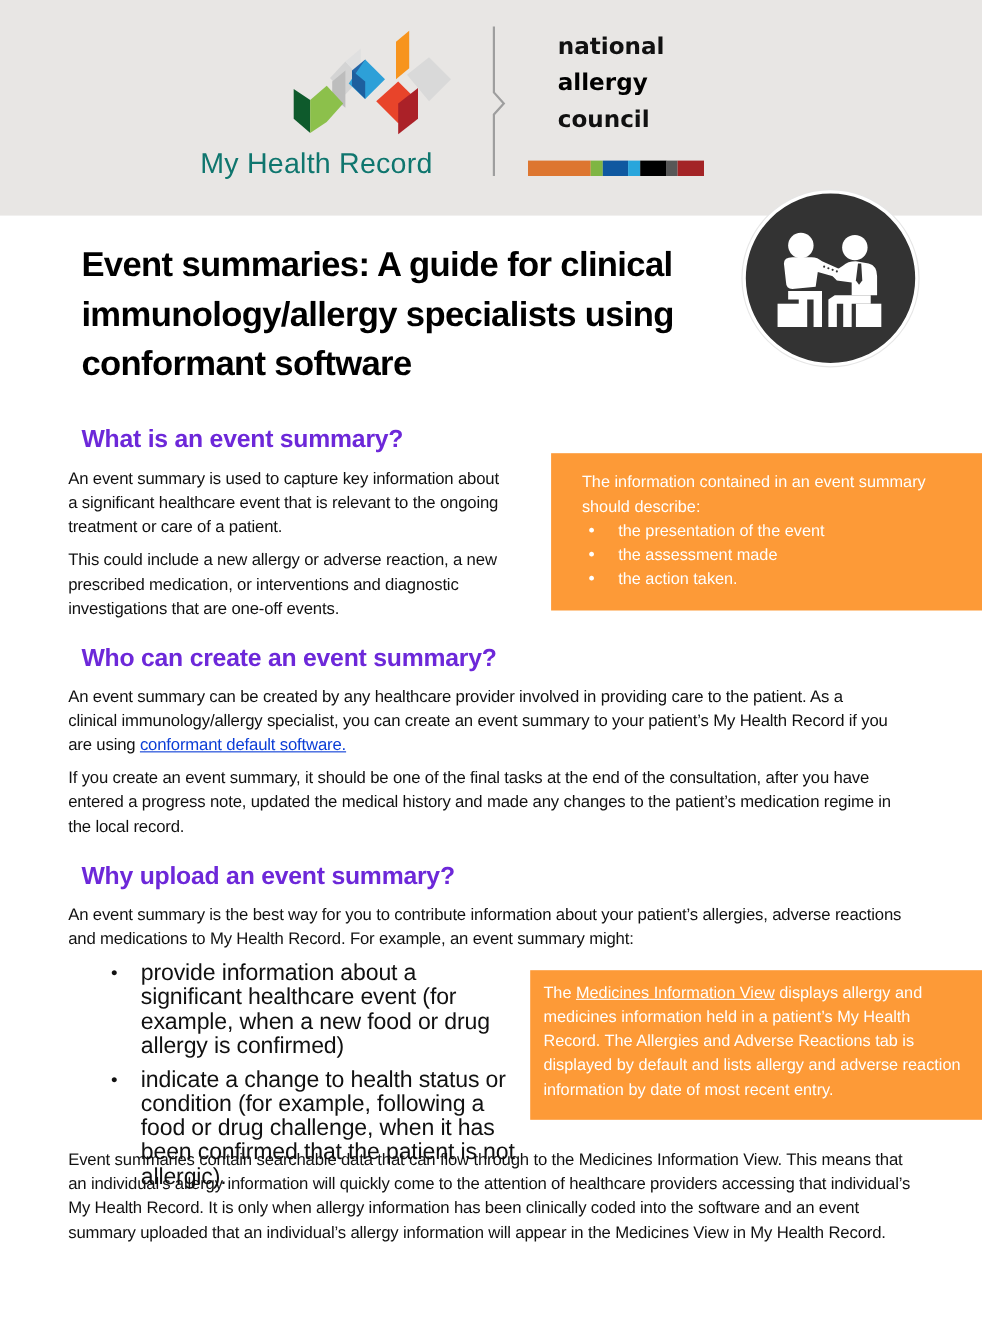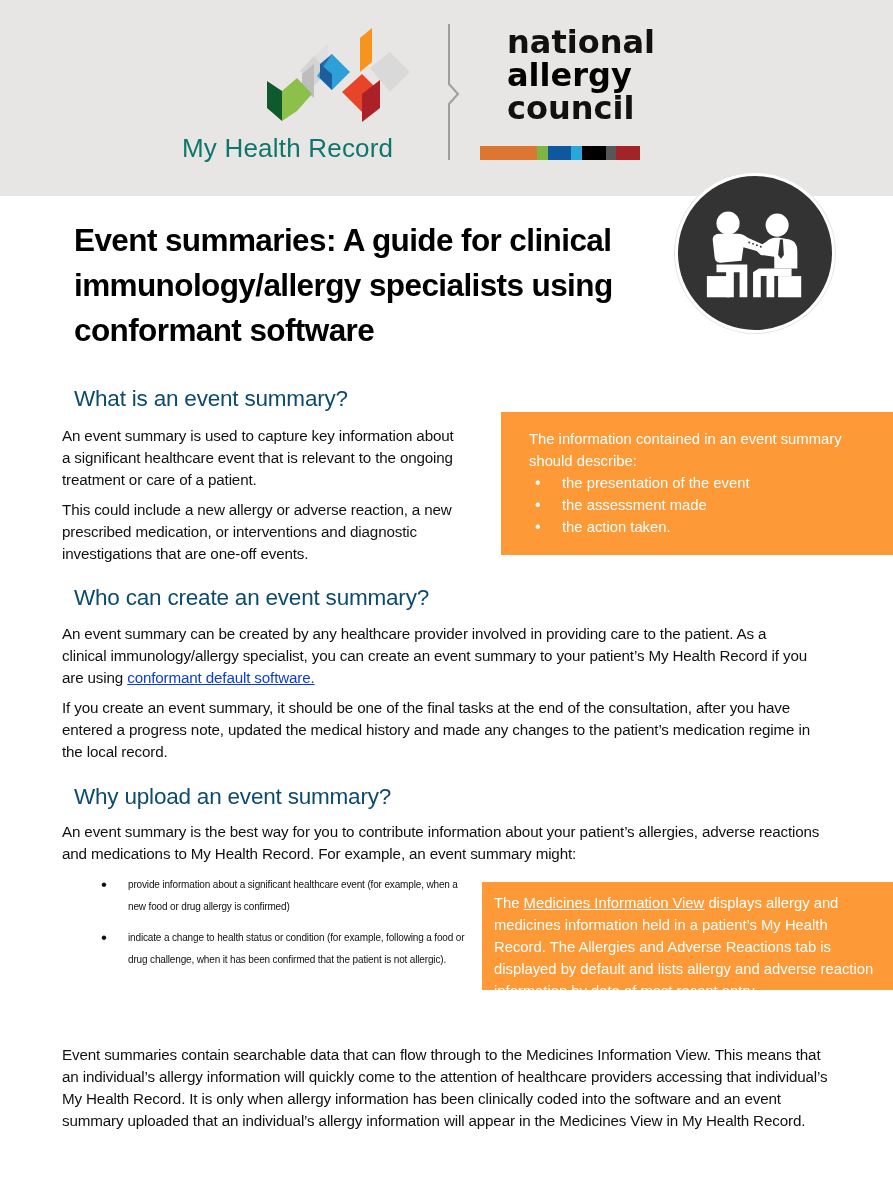--- a/index.html
+++ b/index.html
@@ -6,45 +6,45 @@
   html, body { width: 893px; height: 1200px; background: #ffffff; overflow: hidden; }
   body { position: relative; font-family: "Liberation Sans", sans-serif; color: #000; }
 
   .header-band { position: absolute; left: 0; top: 0; width: 893px; height: 196px; background: #e8e6e4; }
 
   .mhr-logo { position: absolute; left: 262px; top: 26px; width: 160px; height: 100px; }
   .mhr-wordmark { position: absolute; left: 182px; top: 133px; font-family: Liberation Sans, sans-serif; font-size: 26px; color: #0f766e; letter-spacing: 0.2px; white-space: nowrap; }
 
   .divider { position: absolute; left: 440px; top: 22px; width: 30px; height: 140px; }
 
-  .nac-text { position: absolute; left: 507px; top: 26px; font-family: "DejaVu Sans", sans-serif; font-weight: bold; font-size: 32px; line-height: 33px; }
+  .nac-text { position: absolute; left: 507px; top: 26px; font-family: "DejaVu Sans", sans-serif; font-weight: bold; font-size: 21px; line-height: 33px; }
   .nac-text .l1, .nac-text .l3 { color: #111; display: block; }
   .nac-text .l2 { color: #000000; display: block; }
 
   .nac-bar { position: absolute; left: 480px; top: 146px; height: 14px; width: 160px; display: flex; }
   .nac-bar span { display: block; height: 100%; }
 
   .hero-icon { position: absolute; left: 675px; top: 173px; width: 160px; height: 160px; border-radius: 50%; background: #333333; border: 3px solid #ffffff; box-shadow: 0 0 0 1px #e6e6e6; overflow: hidden; }
   .hero-icon svg { position: absolute; left: 0; top: 0; }
 
   .title { position: absolute; left: 74px; top: 218px; width: 560px; font-family: "Liberation Sans", sans-serif; font-size: 31.5px; line-height: 45px; color: #000; letter-spacing: -0.6px; }
   .title b { font-weight: bold; }
 
-  .h2 { position: absolute; left: 74px; font-size: 22.5px; color: #0c4a6e; font-weight: normal; letter-spacing: -0.2px; white-space: nowrap; }
+  .h2 { position: absolute; left: 74px; font-size: 22.5px; color: #6d28d9; font-weight: bold; letter-spacing: -0.2px; white-space: nowrap; }
 
   .p { position: absolute; left: 62px; font-size: 15.2px; line-height: 22px; color: #111; letter-spacing: -0.15px; }
   .p a { color: #0b3dd6; text-decoration: underline; }
 
   .callout { position: absolute; background: #fd9a37; color: #fff; font-size: 14.8px; line-height: 22px; }
   .callout a { color: #fff; text-decoration: underline; }
   .callout ul { list-style: none; }
   .callout li { position: relative; padding-left: 33px; }
   .callout li::before { content: "\2022"; position: absolute; left: 6px; top: 0; font-size: 16px; }
 
-  .bullets { position: absolute; left: 74px; width: 400px; font-size: 10px; line-height: 22px; color: #111; letter-spacing: -0.15px; }
+  .bullets { position: absolute; left: 74px; width: 400px; font-size: 21px; line-height: 22px; color: #111; letter-spacing: -0.15px; }
   .bullets li { list-style: none; position: relative; padding-left: 54px; margin-bottom: 9px; }
   .bullets li::before { content: "\2022"; position: absolute; left: 27px; top: 0; font-size: 17px; }
 </style>
 </head>
 <body>
 
 <div class="header-band">
   <svg class="mhr-logo" viewBox="0 0 160 100" width="160" height="100">
 
     <polygon points="38,45 52,30 66,45 52,60" fill="#d4d4d4"></polygon>
@@ -138,17 +138,17 @@
 <p class="p" style="top:697px; width:760px;">If you create an event summary, it should be one of the final tasks at the end of the consultation, after you have entered a progress note, updated the medical history and made any changes to the patient’s medication regime in the local record.</p>
 
 <h2 class="h2" style="top:784px;">Why upload an event summary?</h2>
 <p class="p" style="top:821px; width:760px;">An event summary is the best way for you to contribute information about your patient’s allergies, adverse reactions and medications to My Health Record. For example, an event summary might:</p>
 
 <ul class="bullets" style="top:874px;">
   <li>provide information about a significant healthcare event (for example, when a new food or drug allergy is confirmed)</li>
   <li>indicate a change to health status or condition (for example, following a food or drug challenge, when it has been confirmed that the patient is not allergic).</li>
 </ul>
 
-<div class="callout" style="left:482px; top:882px; width:411px; height:108px; padding:10px 12px 0 12px;">
+<div class="callout" style="left:482px; top:882px; width:411px; height:136px; padding:10px 12px 0 12px;">
   <span>The </span><a>Medicines Information View</a><span> displays allergy and medicines information held in a patient’s My Health Record. The Allergies and Adverse Reactions tab is displayed by default and lists allergy and adverse reaction information by date of most recent entry.</span>
 </div>
 
 <p class="p" style="top:1044px; width:770px;">Event summaries contain searchable data that can flow through to the Medicines Information View. This means that an individual’s allergy information will quickly come to the attention of healthcare providers accessing that individual’s My Health Record. It is only when allergy information has been clinically coded into the software and an event summary uploaded that an individual’s allergy information will appear in the Medicines View in My Health Record.</p>
 
 </body></html>

